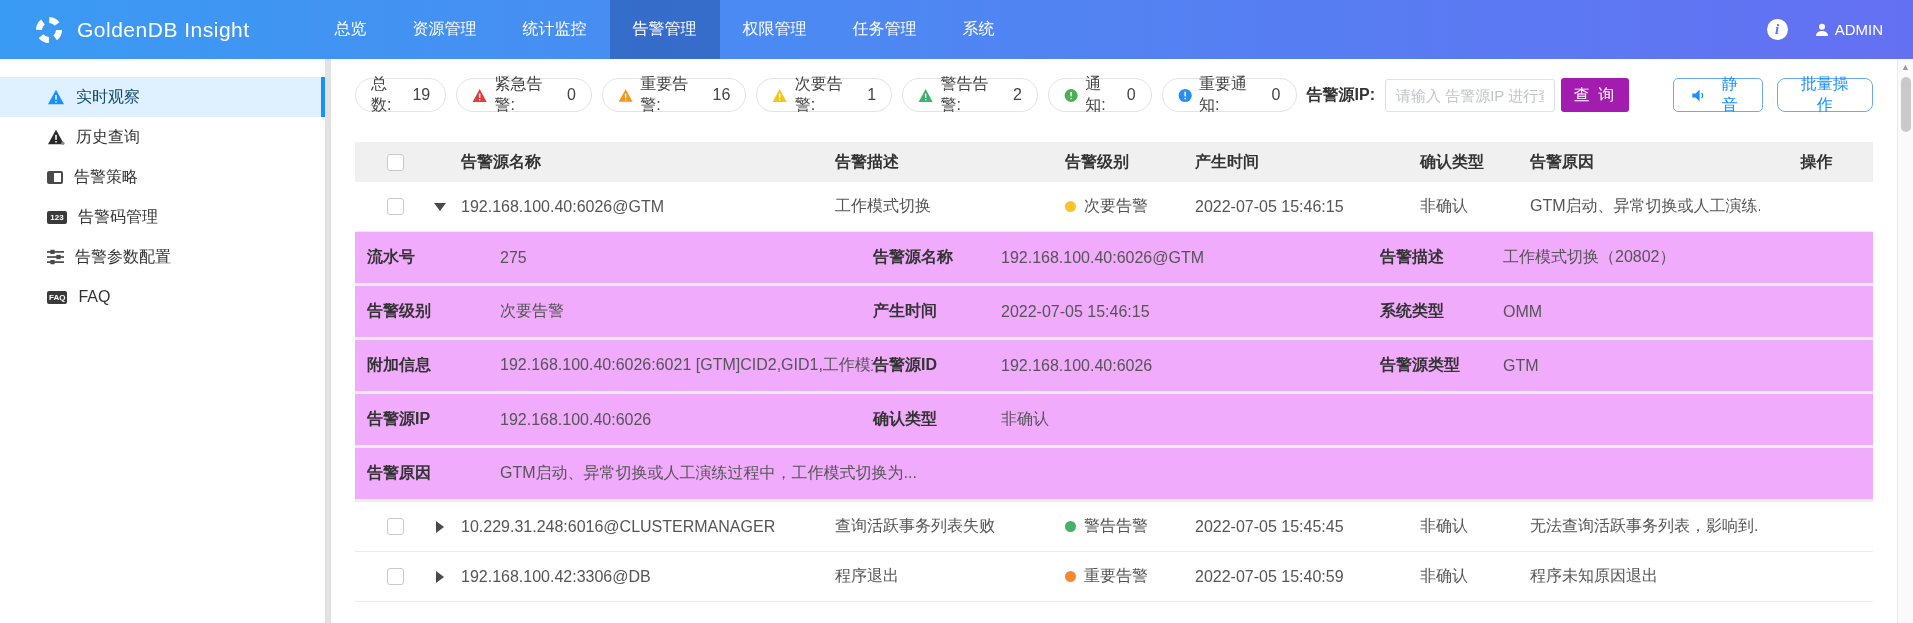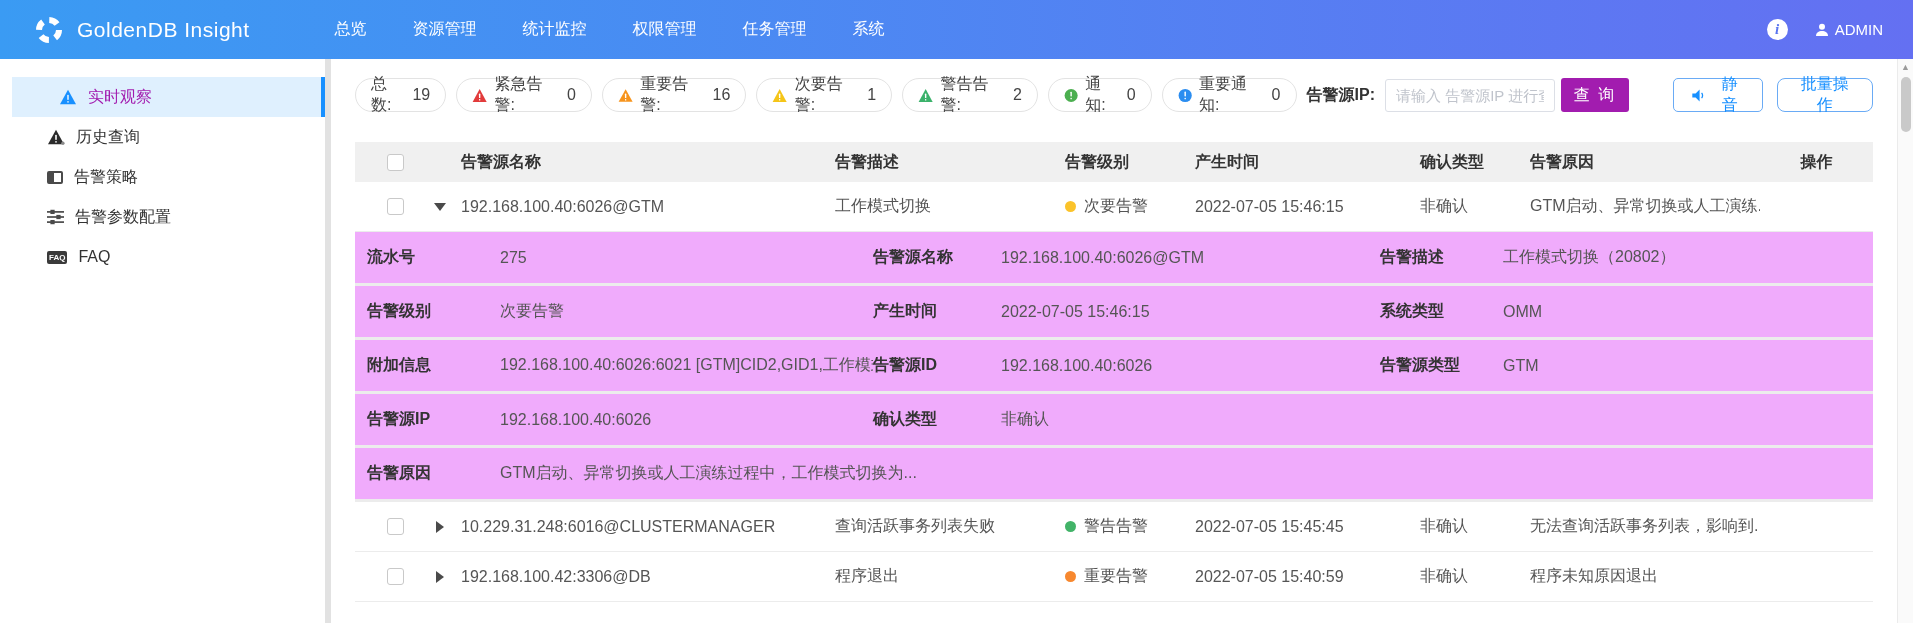--- a/index.html
+++ b/index.html
@@ -19,21 +19,21 @@
   .info-circle { width:21px; height:21px; border-radius:50%; background:#fff; color:#5a75f0;
     font-style:italic; font-weight:700; font-family:"Liberation Serif",serif;
     display:flex; align-items:center; justify-content:center; font-size:15px; cursor:pointer; }
   .user { display:flex; align-items:center; gap:5px; color:#fff; font-size:15px; cursor:pointer; }
 
   
   .content { display:flex; height:564px; }
   .sidebar { width:325px; padding-top:18px; flex:none; }
   .sidebar-item { height:40px; display:flex; align-items:center; gap:11px;
     padding-left:47px; font-size:16px; color:#333; cursor:pointer; }
-  .sidebar-item.active { background:#dff0fe; color:#a21caf; border-right:4px solid #1890ff;margin-left:12px; }
+  .sidebar-item.active { background:#dff0fe; color:#0c4a6e; border-right:4px solid #1890ff; }
   .v-divider { width:6px; background:#e2e2e2; flex:none; }
   .main { flex:1; min-width:0; padding:19px 24px 0; }
   .scrollbar { width:16px; flex:none; background:#fafafa; border-left:1px solid #ebebeb;
     display:flex; flex-direction:column; align-items:center; padding-top:2px; }
   .sb-arrow { color:#9a9a9a; font-size:9px; line-height:12px; }
   .sb-thumb { width:10px; height:55px; background:#c9c9c9; border-radius:5px; margin-top:4px; }
 
   
   .icon-panel { width:16px; height:13px; border:2px solid #4a4a4a; border-radius:2px; position:relative; flex:none; }
   .icon-panel::before { content:""; position:absolute; left:0; top:0; bottom:0; width:5px; background:#4a4a4a; }
@@ -93,20 +93,21 @@
   <div class="brand">
     <svg width="30" height="30" viewBox="0 0 30 30">
       <circle cx="15" cy="15" r="10" fill="none" stroke="#fff" stroke-width="6" stroke-dasharray="9 6.7"></circle>
     </svg>
     <span class="brand-text">GoldenDB Insight</span>
   </div>
   <nav class="nav-menu">
     <div class="nav-item">总览</div>
     <div class="nav-item">资源管理</div>
     <div class="nav-item">统计监控</div>
+    <div class="nav-item active">告警管理</div>
     <div class="nav-item">权限管理</div>
     <div class="nav-item">任务管理</div>
     <div class="nav-item">系统</div>
   </nav>
   <div class="nav-right">
     <span class="info-circle">i</span>
     <span class="user">
       <svg width="16" height="16" viewBox="0 0 24 24" fill="#fff">
         <circle cx="12" cy="7" r="4.5"></circle>
           <path d="M3 21c0-5 4-7.5 9-7.5s9 2.5 9 7.5z"></path>
@@ -134,20 +135,24 @@
         <rect x="10.9" y="16.6" width="2.2" height="2.4" rx="1" fill="#fff"></rect>
         <circle cx="21.5" cy="19.5" r="2.3" fill="#8a8a8a"></circle>
       </svg>
       <span>历史查询</span>
     </div>
     <div class="sidebar-item">
       <span class="icon-panel"></span>
       <span>告警策略</span>
     </div>
     <div class="sidebar-item">
+      <span class="icon-badge">123</span>
+      <span>告警码管理</span>
+    </div>
+    <div class="sidebar-item">
       <svg width="17" height="16" viewBox="0 0 20 18">
         <g stroke="#4a4a4a" stroke-width="2">
             <line x1="0" y1="3" x2="20" y2="3"></line>
             <line x1="0" y1="9" x2="20" y2="9"></line>
             <line x1="0" y1="15" x2="20" y2="15"></line>
           </g>
         <rect x="4" y="0.5" width="5" height="5" fill="#4a4a4a"></rect>
         <rect x="11" y="6.5" width="5" height="5" fill="#4a4a4a"></rect>
         <rect x="4" y="12.5" width="5" height="5" fill="#4a4a4a"></rect>
       </svg>

